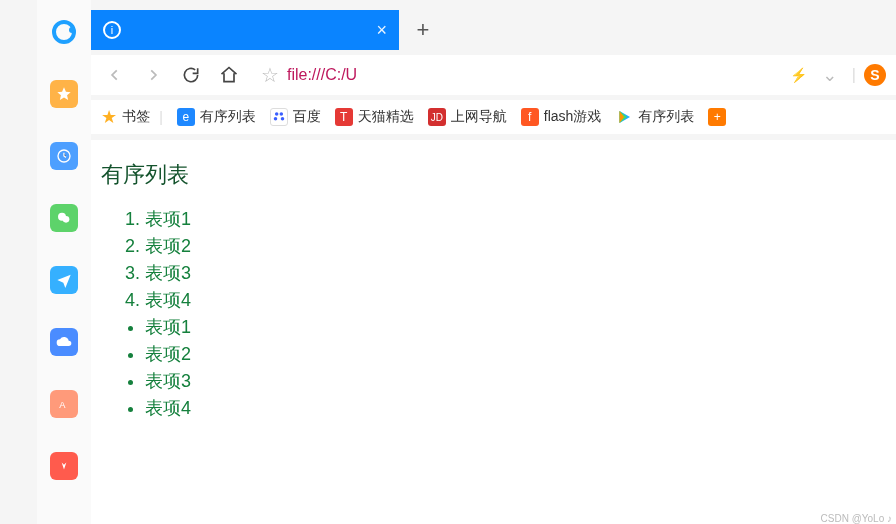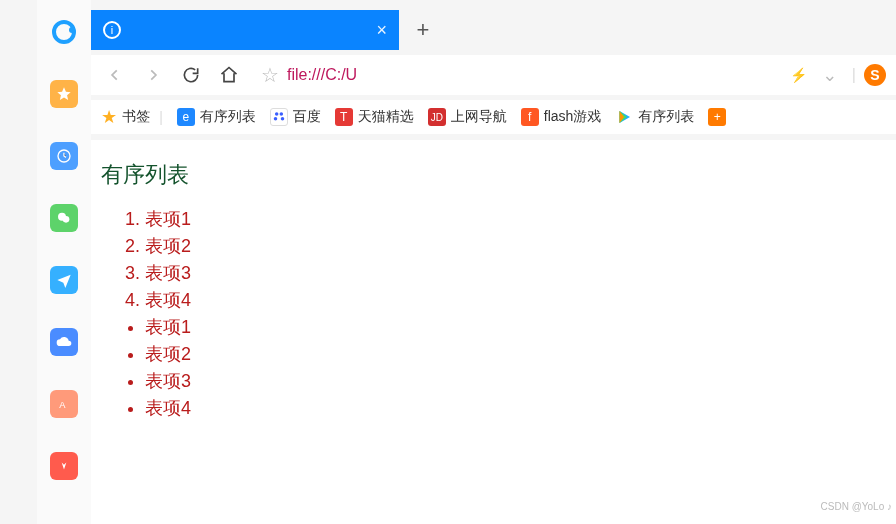--- a/index.html
+++ b/index.html
@@ -26,23 +26,23 @@
     .sogou-icon { width: 22px; height: 22px; border-radius: 50%; background: #ff7a00; color: #fff; display: flex; align-items: center; justify-content: center; font-size: 14px; font-weight: bold; }
 
     .bookmarks-bar { position: absolute; left: 91px; top: 100px; right: 0; height: 34px; display: flex; align-items: center; background: #fff; padding: 0 10px; gap: 14px; }
     .bookmark-item { display: flex; align-items: center; gap: 5px; font-size: 14px; color: #333; }
     .bm-icon { width: 18px; height: 18px; border-radius: 3px; display: flex; align-items: center; justify-content: center; font-size: 12px; color: #fff; }
 
     .content-area { position: absolute; left: 91px; top: 140px; right: 0; bottom: 0; background: #fff; padding: 20px 10px; overflow: auto; }
     .content-area h3 { font-size: 22px; font-weight: normal; margin-bottom: 16px; color: #14532d; }
     .content-area h3.second { margin-top: 26px; }
     .content-area ol, .content-area ul { padding-left: 44px; }
-    .content-area li { font-size: 18px; line-height: 1.5; color: #b91c1c; }
+    .content-area li { font-size: 18px; line-height: 1.5; color: #15803d; }
 
-    .watermark { position: absolute; right: 4px; bottom: 12px; font-size: 10px; color: #bbb; }
+    .watermark { position: absolute; right: 4px; bottom: 0; font-size: 10px; color: #bbb; }
 
     svg { display: block; }
   </style>
 </head>
 <body>
 
 <div class="sidebar-left">
   <div class="app-icon">
     <svg width="26" height="26" viewBox="0 0 26 26">
         <circle cx="13" cy="13" r="10" fill="none" stroke="#1ea0ff" stroke-width="4"></circle>

